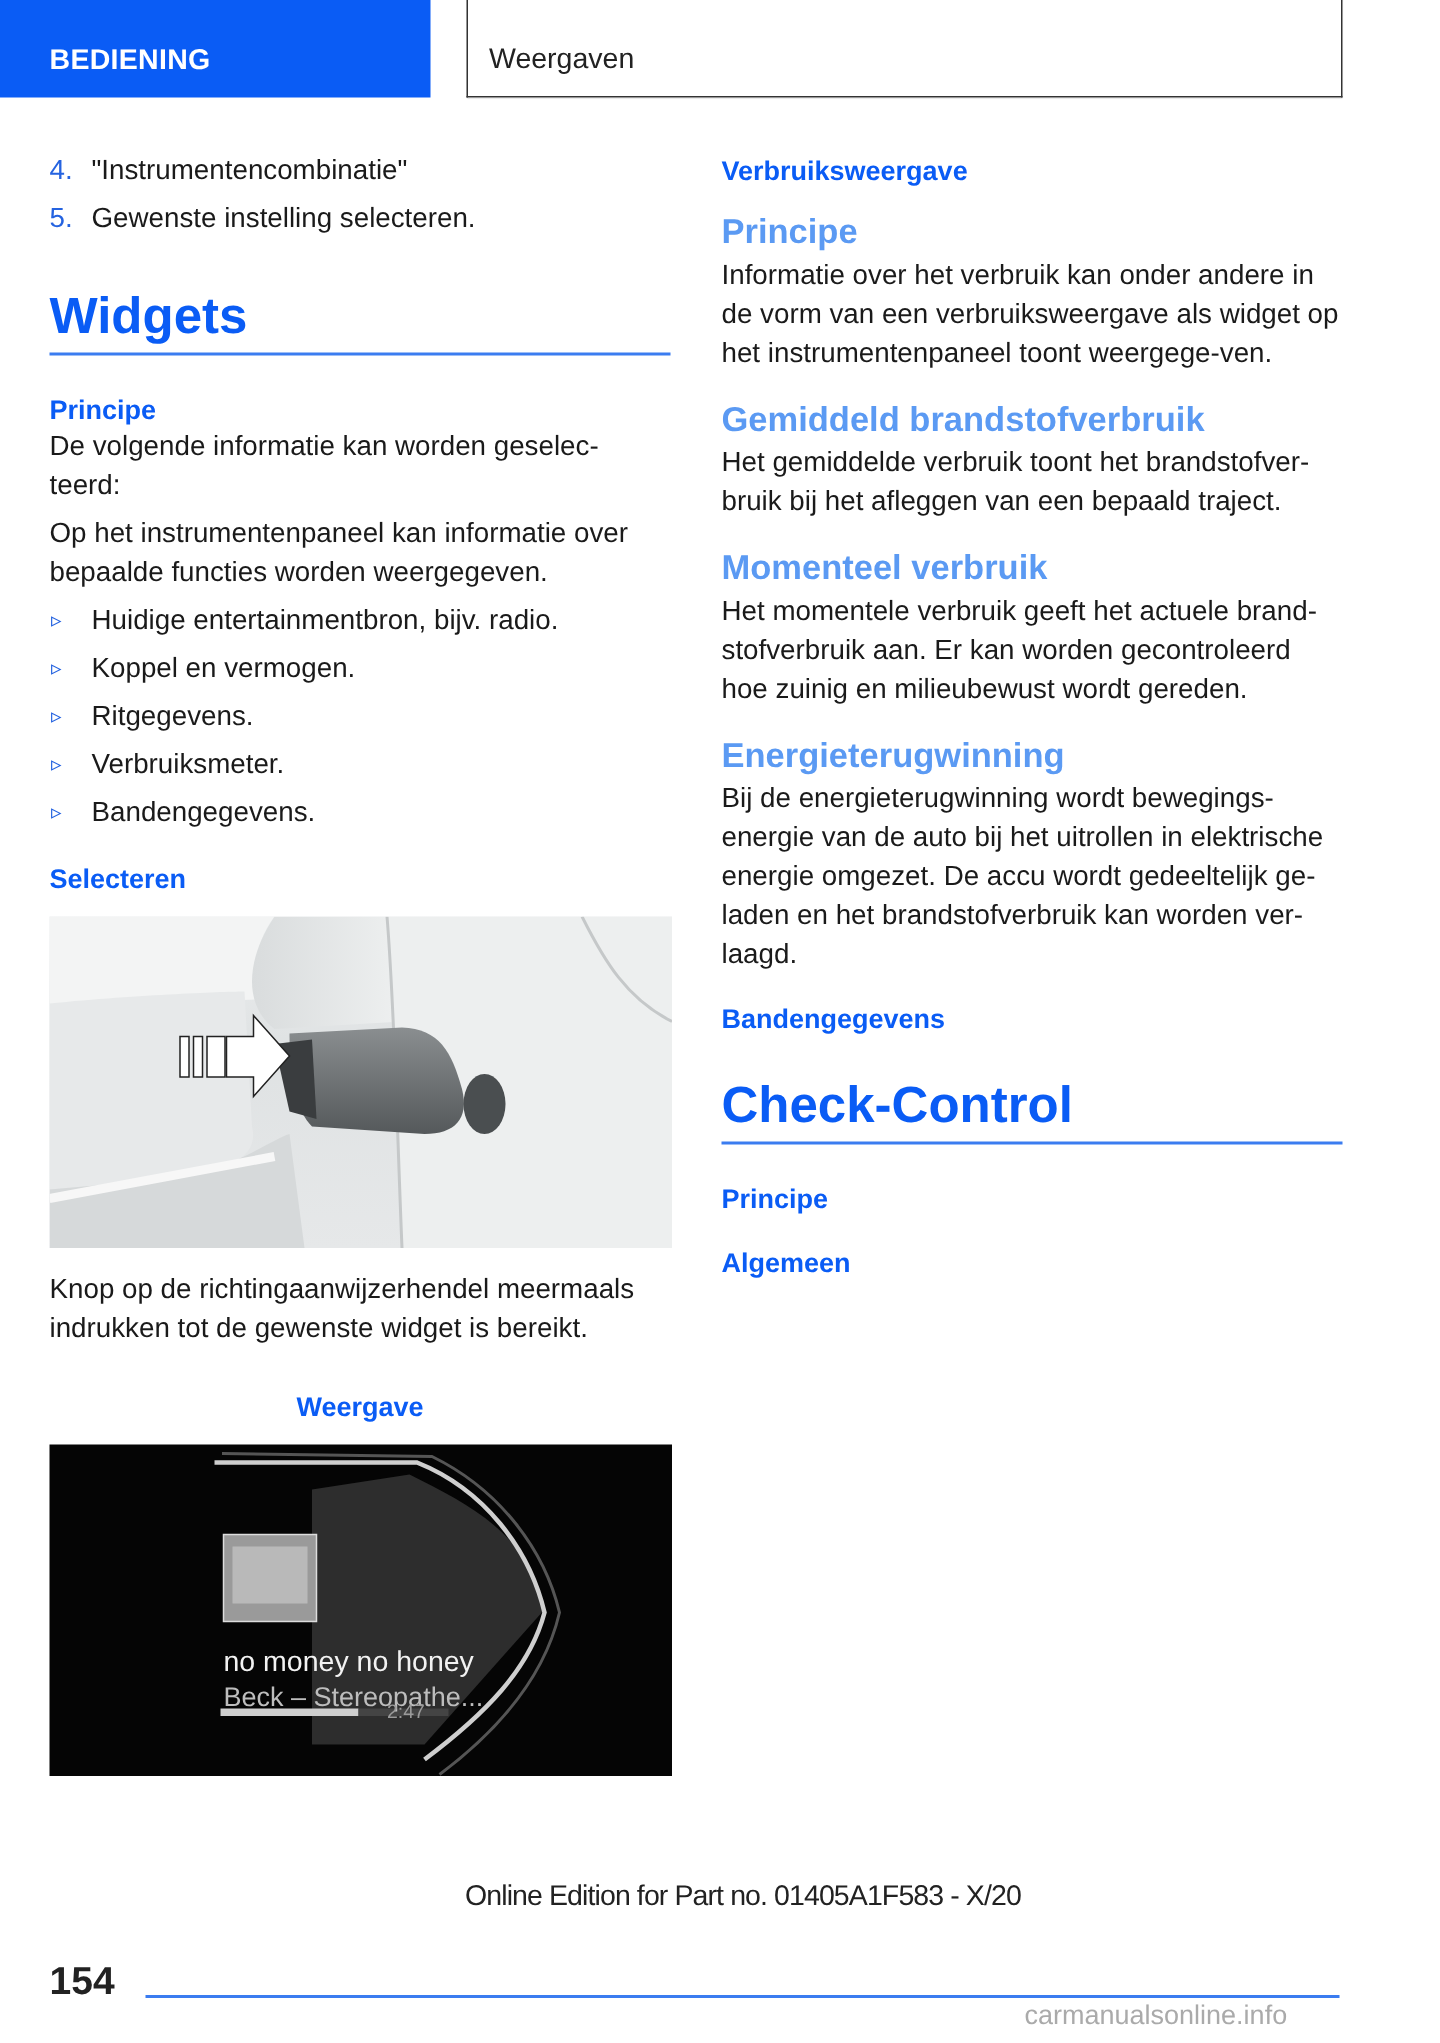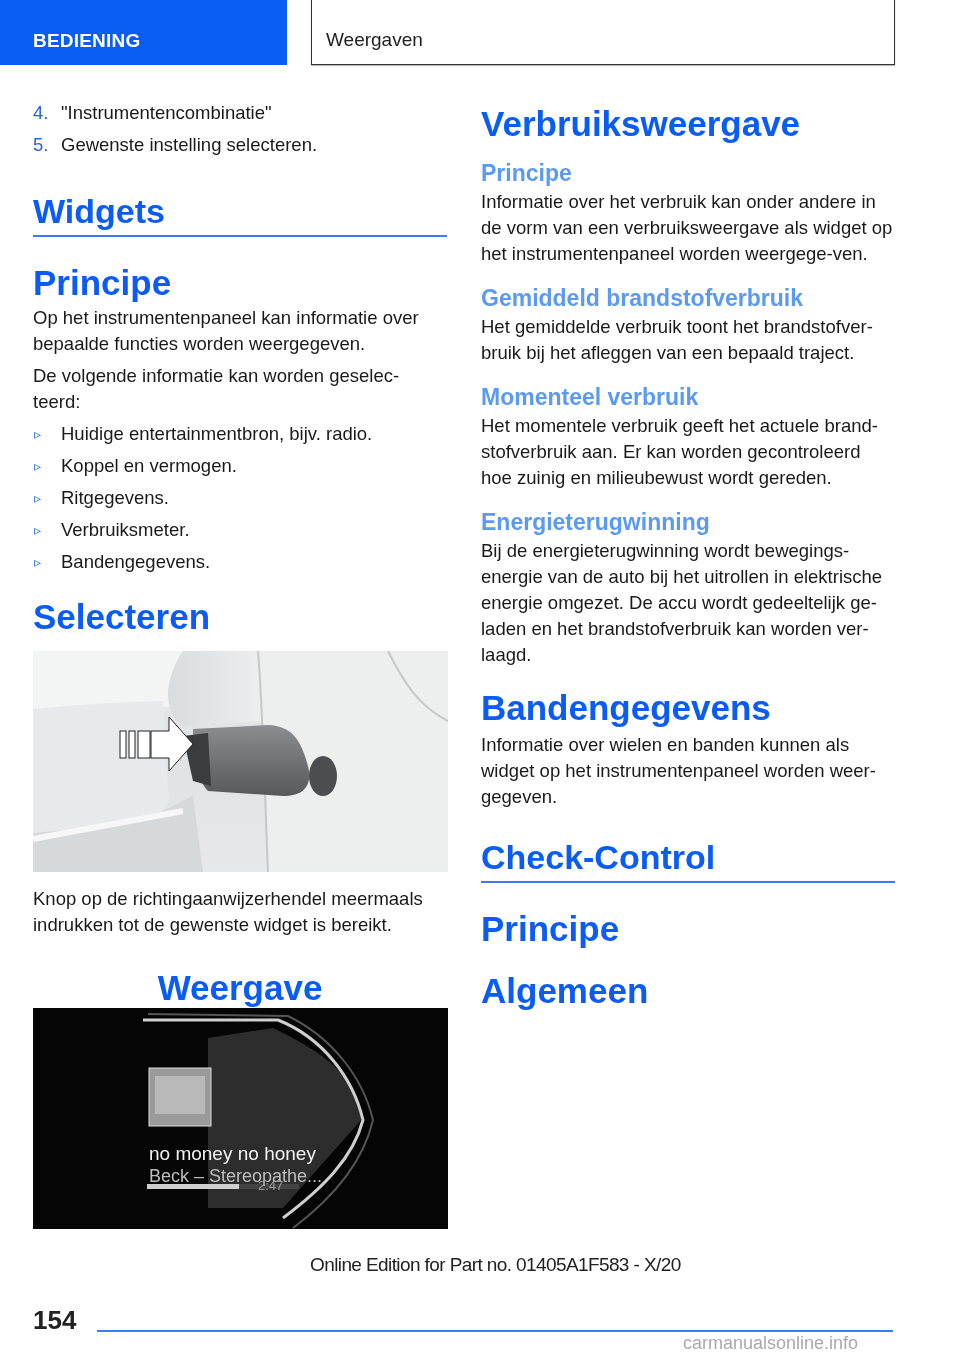--- a/index.html
+++ b/index.html
@@ -28,21 +28,21 @@
     ol.steps { list-style:none; margin:0; padding:0; }
     ol.steps li { position:relative; padding-left:28px; margin-bottom:6px; line-height:26px;}
     ol.steps li .num { position:absolute; left:0; color:#2563e0; }
     ul.bul { list-style:none; margin:0; padding:0; }
     ul.bul li { position:relative; padding-left:28px; margin-bottom:6px; line-height:26px;}
     ul.bul li .tri { position:absolute; left:1px; top:0; color:#2563e0; font-size:14px; }
     h1 {
       font-size:34px; font-weight:bold; color:#0a5cf5; margin:0;
       padding-bottom:4px; border-bottom:2px solid #3b7cf0;
     }
-    h2 { font-size:35px; font-weight:bold; color:#0a5cf5; margin:0; }
+    h2 { font-size:18px; font-weight:bold; color:#0a5cf5; margin:0; }
     h3 { font-size:23px; font-weight:bold; color:#0a5cf5; margin:0 0 2px 0; }
     h3.light { color:#5b9af3; }
     .img-steer {
       width:415px; height:221px; position:relative; overflow:hidden;
       background:linear-gradient(180deg,#eceeef 0%,#dfe2e3 40%,#e6e8e9 100%);
     }
     .img-display {
       width:415px; height:221px; position:relative; overflow:hidden; background:#050505;
     }
     .footer-num { position:absolute; left:33px; top:1305px; font-size:26px; font-weight:bold; color:#222; }
@@ -62,22 +62,22 @@
 
 <div class="col colL">
   <ol class="steps">
     <li><span class="num">4.</span><span>"Instrumentencombinatie"</span></li>
     <li><span class="num">5.</span><span>Gewenste instelling selecteren.</span></li>
   </ol>
 
   <h1 style="margin-top:34px;">Widgets</h1>
 
   <h2 style="margin-top:26px;">Principe</h2>
+  <p class="body" style="width:390px;">De volgende informatie kan worden geselec-teerd:</p>
   <p class="body" style="margin-top:2px;">Op het instrumentenpaneel kan informatie over bepaalde functies worden weergegeven.</p>
-  <p class="body" style="width:390px;">De volgende informatie kan worden geselec-teerd:</p>
   <ul class="bul" style="margin-top:6px;">
     <li><span class="tri">▹</span><span>Huidige entertainmentbron, bijv. radio.</span></li>
     <li><span class="tri">▹</span><span>Koppel en vermogen.</span></li>
     <li><span class="tri">▹</span><span>Ritgegevens.</span></li>
     <li><span class="tri">▹</span><span>Verbruiksmeter.</span></li>
     <li><span class="tri">▹</span><span>Bandengegevens.</span></li>
   </ul>
 
   <h2 style="margin-top:22px;">Selecteren</h2>
   <div class="img-steer" style="margin-top:14px;">
@@ -105,49 +105,48 @@
       <ellipse cx="290" cy="125" rx="14" ry="20" fill="#4a4e50"></ellipse>
       <rect x="87" y="80" width="6" height="27" fill="#fff" stroke="#222" stroke-width="1"></rect>
       <rect x="96" y="80" width="6" height="27" fill="#fff" stroke="#222" stroke-width="1"></rect>
       <rect x="105" y="80" width="12" height="27" fill="#fff" stroke="#222" stroke-width="1"></rect>
       <path d="M118 80 L136 80 L136 66 L160 93 L136 120 L136 107 L118 107 Z" fill="#fff" stroke="#222" stroke-width="1"></path>
     </svg>
   </div>
   <p class="body" style="margin-top:14px;">Knop op de richtingaanwijzerhendel meermaals indrukken tot de gewenste widget is bereikt.</p>
 
   <h2 style="margin-top:30px;text-align:center;">Weergave</h2>
-  <div class="img-display" style="">
+  <div class="img-display" style="margin-top:14px;">
     <svg width="415" height="221" viewBox="0 0 415 221" style="position:absolute;left:0;top:0;">
       <path d="M175 30 L240 20 C280 40 320 60 330 110 L250 200 L175 200 Z" fill="#2d2d2d"></path>
       <path d="M110 12 L245 12 C290 30 320 70 330 112 C320 150 290 180 250 210" stroke="#cfcfcf" stroke-width="3" fill="none"></path>
       <path d="M115 6 L255 8 C300 30 330 70 340 112 C330 155 300 190 260 220" stroke="#555" stroke-width="2" fill="none"></path>
       <rect x="116" y="60" width="62" height="58" fill="#9a9a9a" stroke="#ddd" stroke-width="1"></rect>
       <rect x="122" y="68" width="50" height="38" fill="#b9b9b9"></rect>
       <rect x="114" y="176" width="92" height="5" fill="#cfcfcf"></rect>
       <rect x="206" y="176" width="60" height="5" fill="#444"></rect>
     </svg>
     <div style="position:absolute;left:116px;top:135px;color:#f2f2f2;font-size:19px;">no money no honey</div>
     <div style="position:absolute;left:116px;top:158px;color:#bdbdbd;font-size:18px;">Beck – Stereopathe...</div>
     <div style="position:absolute;left:225px;top:170px;color:#9a9a9a;font-size:13px;">2:47</div>
   </div>
 </div>
 
 <div class="col colR">
   <h2 style="margin-top:4px;">Verbruiksweergave</h2>
   <h3 class="light" style="margin-top:16px;">Principe</h3>
-  <p class="body">Informatie over het verbruik kan onder andere in de vorm van een verbruiksweergave als widget op het instrumentenpaneel worden weergege-ven.</p>
+  <p class="body">Informatie over het verbruik kan onder andere in de vorm van een verbruiksweergave als widget op het instrumentenpaneel toont weergege-ven.</p>
   <h3 class="light" style="margin-top:18px;">Gemiddeld brandstofverbruik</h3>
   <p class="body">Het gemiddelde verbruik toont het brandstofver-bruik bij het afleggen van een bepaald traject.</p>
   <h3 class="light" style="margin-top:18px;">Momenteel verbruik</h3>
   <p class="body">Het momentele verbruik geeft het actuele brand-stofverbruik aan. Er kan worden gecontroleerd hoe zuinig en milieubewust wordt gereden.</p>
   <h3 class="light" style="margin-top:18px;">Energieterugwinning</h3>
   <p class="body">Bij de energieterugwinning wordt bewegings-energie van de auto bij het uitrollen in elektrische energie omgezet. De accu wordt gedeeltelijk ge-laden en het brandstofverbruik kan worden ver-laagd.</p>
 
   <h2 style="margin-top:20px;">Bandengegevens</h2>
-  <p class="body" style="margin-top:4px;">Informatie over wielen en banden kunnen als widget op het instrumentenpaneel worden weer-gegeven.</p>
 
   <h1 style="margin-top:28px;">Check-Control</h1>
   <h2 style="margin-top:26px;">Principe</h2>
   <h2 style="margin-top:22px;">Algemeen</h2>
 </div>
 
 <div class="footer-num">154</div>
 <div class="footer-line"></div>
 <div class="footer-text">Online Edition for Part no. 01405A1F583 - X/20</div>
 <div class="footer-wm">carmanualsonline.info</div>

